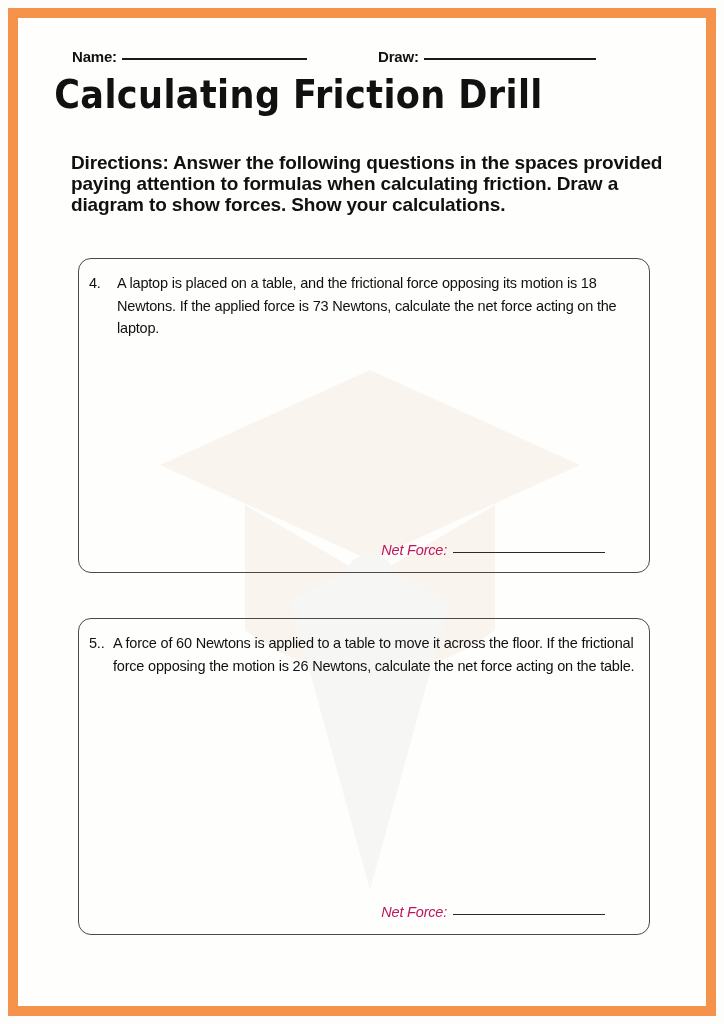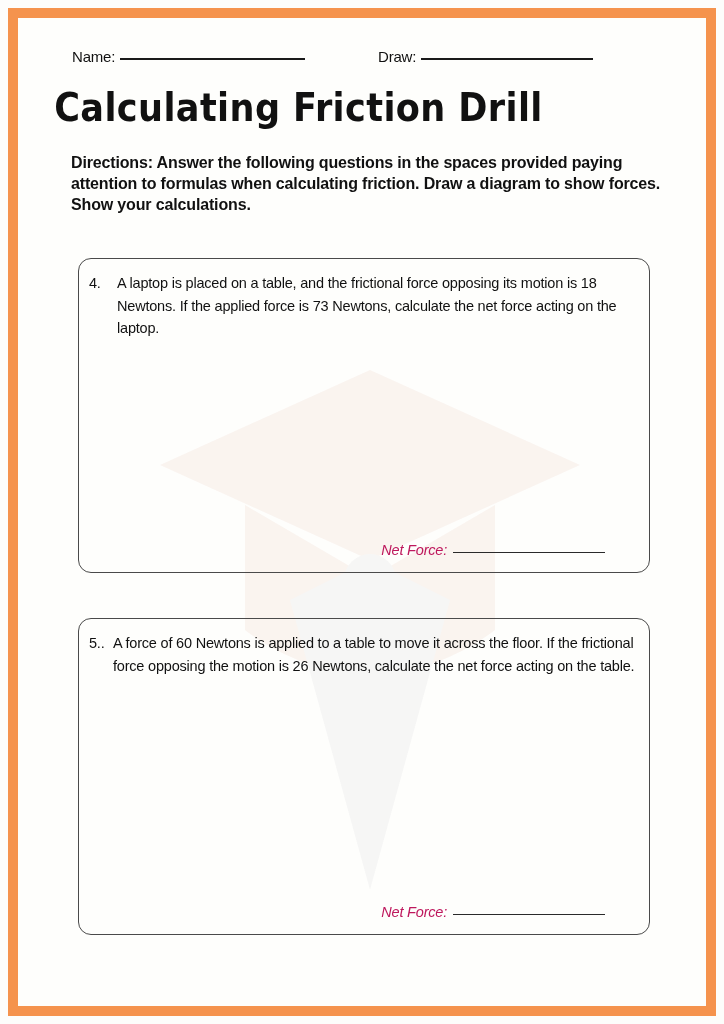--- a/index.html
+++ b/index.html
@@ -66,58 +66,58 @@
     width: 724px;
     height: 1024px;
     z-index: 3;
   }
 
   
   .hdr {
     position: absolute;
     top: 48px;
     font-size: 15px;
-    font-weight: normal;
+    font-weight: bold;
     color: #111;
     letter-spacing: -0.2px;
     white-space: nowrap;
   }
   #hdr-name { left: 72px; }
   #hdr-date { left: 378px; }
   .hdr .rule {
     display: inline-block;
     border-bottom: 2px solid #1a1a1a;
     vertical-align: 2px;
     margin-left: 5px;
   }
   #hdr-name .rule { width: 185px; }
   #hdr-date .rule { width: 172px; }
 
   
   #title {
     position: absolute;
-    top: 85px;
+    top: 72px;
     left: 0;
     width: 597px;
     text-align: center;
     font-size: 39px;
     font-weight: bold;
     color: #111;
     letter-spacing: 0.4px;
     font-family: "DejaVu Sans", sans-serif;
     font-stretch: condensed;
   }
 
   
   #directions {
     position: absolute;
     top: 152px;
     left: 71px;
     width: 596px;
-    font-size: 16px;
+    font-size: 19px;
     font-weight: bold;
     line-height: 21px;
     color: #111;
     letter-spacing: -0.15px;
   }
 
   
   .qbox {
     position: absolute;
     left: 78px;

